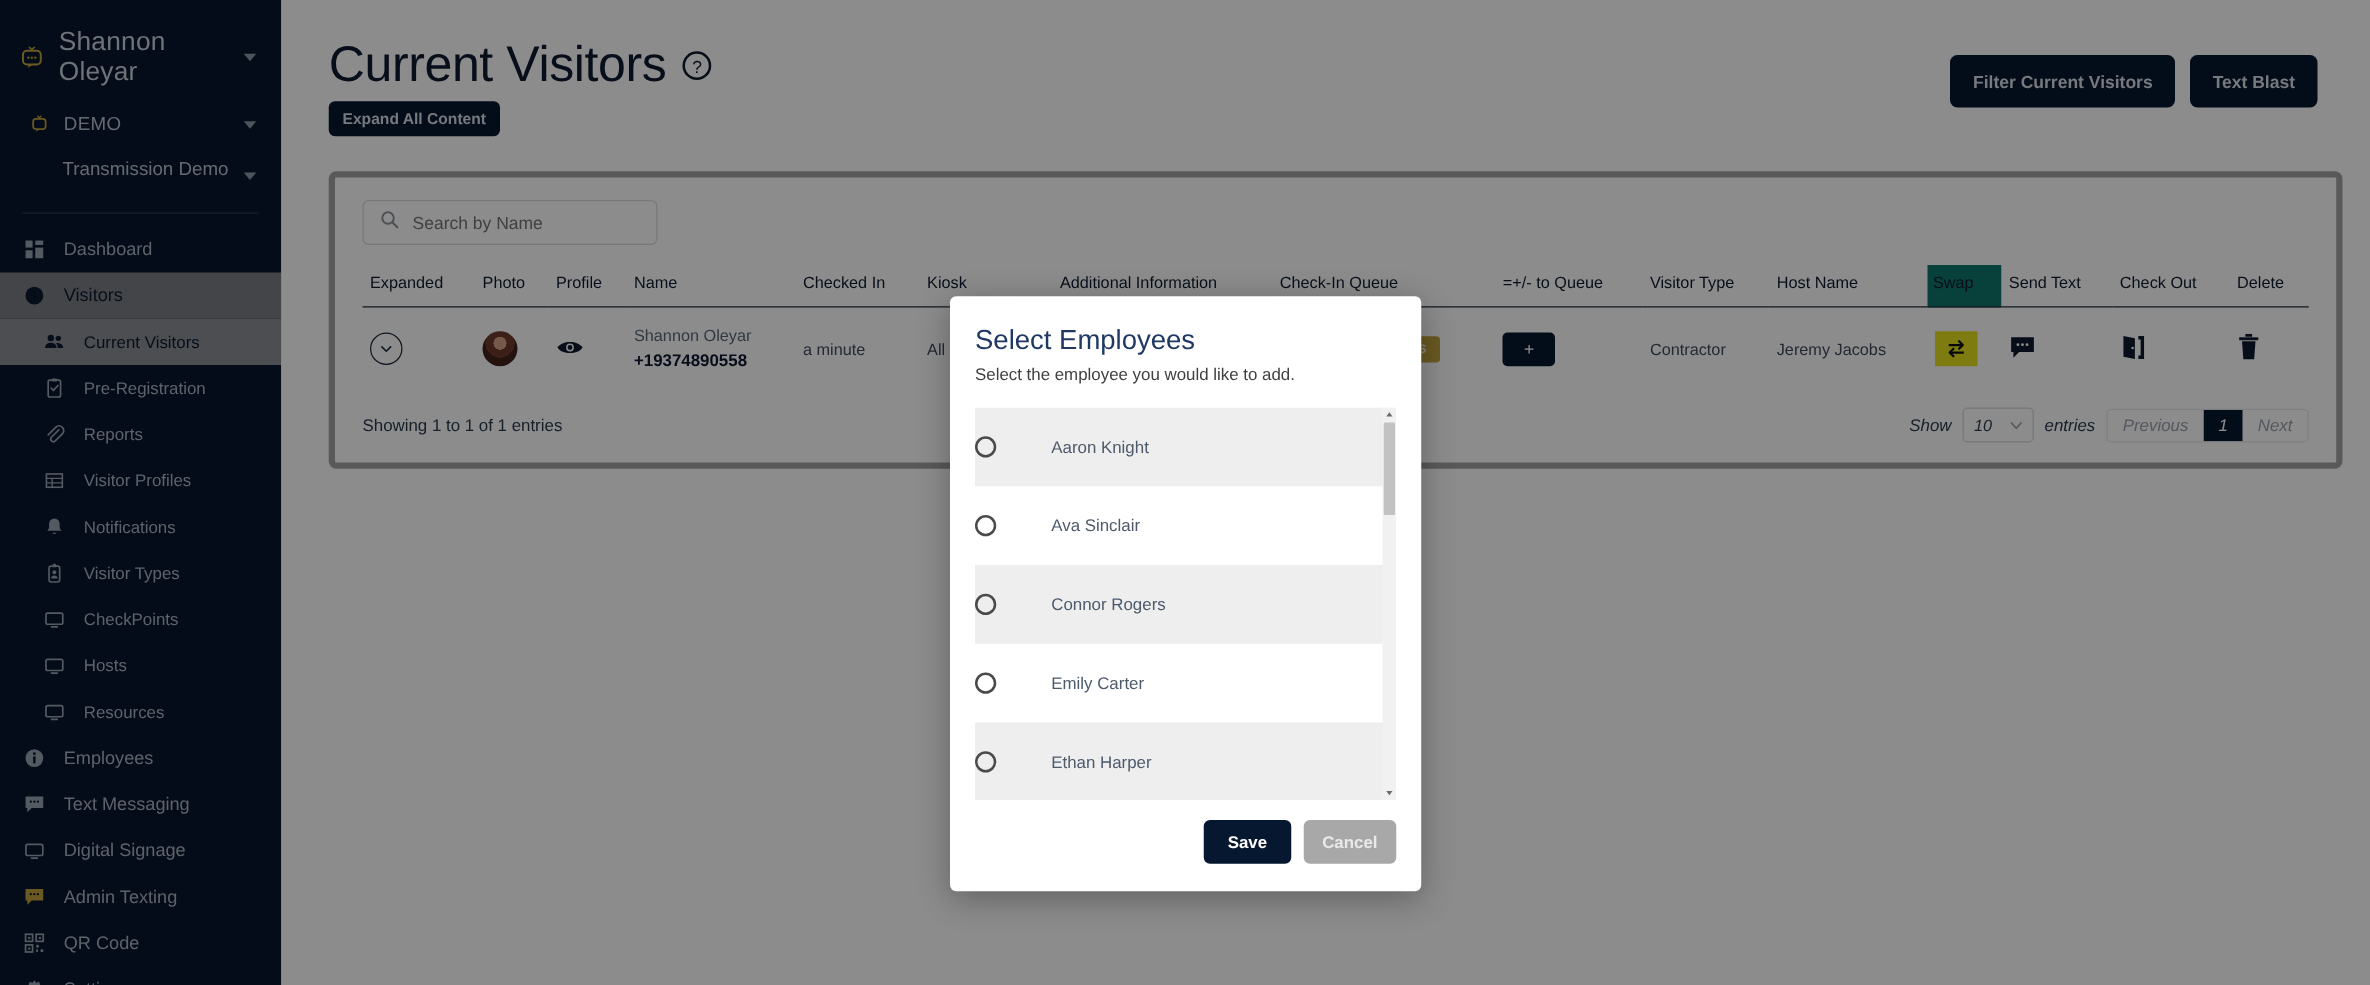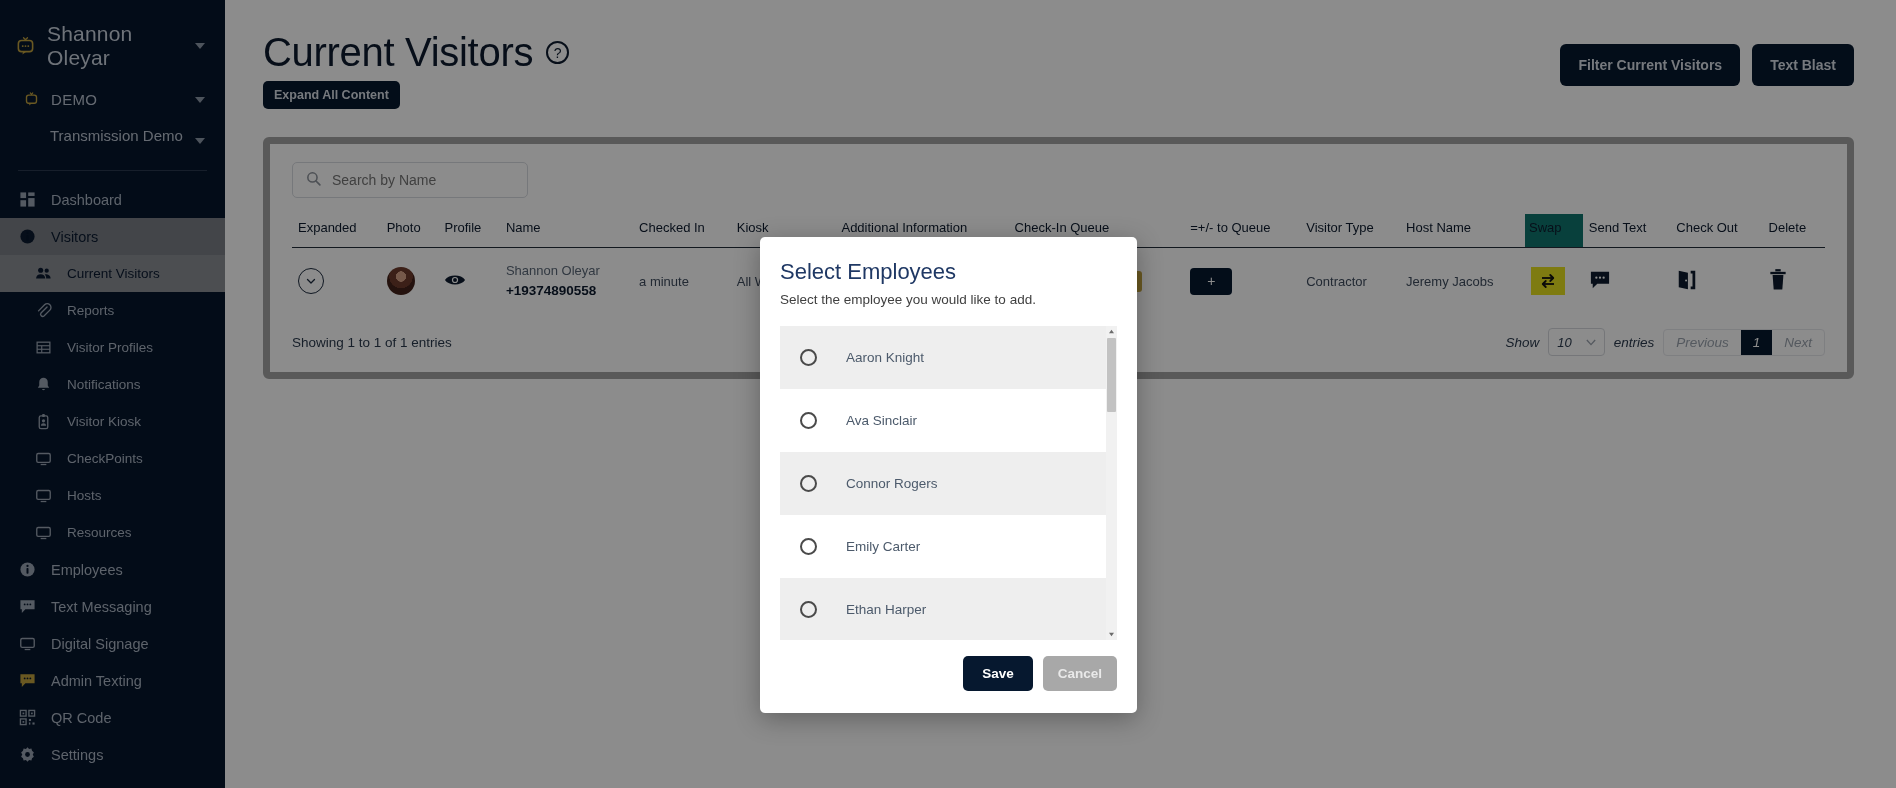--- a/index.html
+++ b/index.html
@@ -46,21 +46,21 @@
   .help-icon { width: 23px; height: 23px; border: 2px solid #0d1b2e; border-radius: 50%;
                font-size: 14px; display: inline-flex; align-items: center; justify-content: center;
                color: #0d1b2e; cursor: pointer; }
   .expand-btn { display: inline-block; margin-top: 6px; background: #06182f; color: #d7dde5;
                 font-size: 12.5px; font-weight: bold; padding: 7px 11px; border-radius: 5px;
                 border: none; cursor: pointer; }
   .head-actions { margin-left: auto; display: flex; gap: 12px; padding-top: 14px; }
   .btn-dark { background: #06182f; color: #d7dde5; font-size: 14px; font-weight: bold;
               padding: 13px 18px; border-radius: 6px; border: none; cursor: pointer; }
 
-  .card { margin: 28px 42px 0 38px; border: 7px solid #a3a3a3; border-radius: 6px;
+  .card { margin: 28px 22px 0 38px; border: 5px solid #a3a3a3; border-radius: 6px;
           padding: 18px 22px 16px 22px; background: #fff; }
   .search-box { width: 236px; height: 36px; border: 1px solid #d8dbe0; border-radius: 5px;
                 display: flex; align-items: center; gap: 10px; padding: 0 12px; }
   .search-box input { border: none; outline: none; font-size: 14px; color: #9aa0a8;
                       font-family: "Liberation Sans", sans-serif; width: 100%; background: transparent; }
 
   table.vtable { width: 100%; border-collapse: collapse; margin-top: 16px; }
   table.vtable th { font-size: 13px; font-weight: 400; color: #0d1b2e; text-align: left;
                     padding: 6px 6px 12px 6px; white-space: nowrap; }
   table.vtable th.hl { background: #0f766e; padding-left: 4px; padding-right: 0; }
@@ -92,21 +92,21 @@
 
   
   .overlay { position: absolute; inset: 0; background: rgba(0,0,0,.45); }
   .modal { position: absolute; left: 760px; top: 237px; width: 377px;
            background: #fff; border-radius: 5px; box-shadow: 0 6px 26px rgba(0,0,0,.3); }
   .modal-head { padding: 22px 20px 2px 20px; }
   .modal-title { font-size: 22px; color: #1f3864; font-weight: 400; }
   .modal-sub { font-size: 13.5px; color: #404040; margin-top: 7px; }
   .emp-scroll { position: relative; margin: 17px 20px 0 20px; height: 314px; overflow: hidden; }
   .emp-list { width: 327px; }
-  .emp-row { display: flex; align-items: center; gap: 29px; height: 63px; padding-left: 20px; }
+  .emp-row { display: flex; align-items: center; gap: 44px; height: 63px; }
   .emp-row.alt { background: #eeeeee; }
   .radio { width: 17px; height: 17px; border: 2px solid #4a4a4a; border-radius: 50%; flex: 0 0 17px; cursor: pointer; }
   .emp-name { font-size: 13.5px; color: #4c5a6b; }
   .sbar { position: absolute; right: 0; top: 0; width: 11px; height: 314px; background: #f1f1f1; }
   .sbar-arrow { position: absolute; left: 0; width: 11px; height: 11px; display: flex;
                 align-items: center; justify-content: center; background: #f1f1f1; cursor: pointer; }
   .sbar-thumb { position: absolute; left: 1px; top: 12px; width: 9px; height: 74px;
                 background: #c2c2c2; border-radius: 1px; cursor: pointer; }
   .modal-foot { display: flex; justify-content: flex-end; gap: 10px; padding: 16px 20px 22px 20px; }
   .btn-save { background: #06182f; color: #fff; font-size: 13.5px; font-weight: bold;
@@ -183,20 +183,30 @@
               <circle cx="16.5" cy="8" r="3" fill="#0b1a30"></circle>
               <path d="M1.5 19 c0-4 3-6 6.5-6 s6.5 2 6.5 6 z" fill="#0b1a30"></path>
               <path d="M15 13.2 c3.3 0 7 1.6 7 5.8 h-6.2 c0-2.3-.7-4.3-2-5.7 z" fill="#0b1a30"></path>
             </svg>
           </span>
           <span>Current Visitors</span>
         </div>
         <div class="nav-item lvl2">
           <span class="nav-ico">
             <svg width="17" height="17" viewBox="0 0 24 24">
+              <rect x="5" y="3" width="14" height="19" rx="2" fill="none" stroke="#9aa5b3" stroke-width="1.9"></rect>
+              <rect x="9" y="1" width="6" height="3.6" rx="1.2" fill="#9aa5b3"></rect>
+              <polyline points="8.5,12 11,14.5 16,9" fill="none" stroke="#9aa5b3" stroke-width="1.9" stroke-linecap="round" stroke-linejoin="round"></polyline>
+            </svg>
+          </span>
+          <span>Pre-Registration</span>
+        </div>
+        <div class="nav-item lvl2">
+          <span class="nav-ico">
+            <svg width="17" height="17" viewBox="0 0 24 24">
               <path d="M17 7 L8.5 15.5 a3 3 0 0 0 4.2 4.2 L21 11.5 a5.3 5.3 0 0 0-7.5-7.5 L5 12.5" fill="none" stroke="#9aa5b3" stroke-width="1.9" stroke-linecap="round"></path>
             </svg>
           </span>
           <span>Reports</span>
         </div>
         <div class="nav-item lvl2">
           <span class="nav-ico">
             <svg width="17" height="17" viewBox="0 0 24 24">
               <rect x="3" y="4.5" width="18" height="15" fill="none" stroke="#9aa5b3" stroke-width="1.8"></rect>
               <line x1="3" y1="9.5" x2="21" y2="9.5" stroke="#9aa5b3" stroke-width="1.6"></line>
@@ -217,21 +227,21 @@
         </div>
         <div class="nav-item lvl2">
           <span class="nav-ico">
             <svg width="17" height="17" viewBox="0 0 24 24">
               <rect x="6" y="4" width="12" height="18" rx="2.4" fill="none" stroke="#9aa5b3" stroke-width="1.9"></rect>
               <rect x="10" y="1.5" width="4" height="4" rx="1.4" fill="#9aa5b3"></rect>
               <circle cx="12" cy="11" r="2.3" fill="#9aa5b3"></circle>
               <path d="M8.3 18 c0-2.2 1.7-3.4 3.7-3.4 s3.7 1.2 3.7 3.4 z" fill="#9aa5b3"></path>
             </svg>
           </span>
-          <span>Visitor Kiosk</span>
+          <span>Visitor Types</span>
         </div>
         <div class="nav-item lvl2">
           <span class="nav-ico">
             <svg width="17" height="17" viewBox="0 0 24 24">
               <rect x="2.5" y="5" width="19" height="12.5" rx="2" fill="none" stroke="#9aa5b3" stroke-width="1.9"></rect>
               <line x1="8" y1="20.5" x2="16" y2="20.5" stroke="#9aa5b3" stroke-width="1.8"></line>
             </svg>
           </span>
           <span>CheckPoints</span>
         </div>

